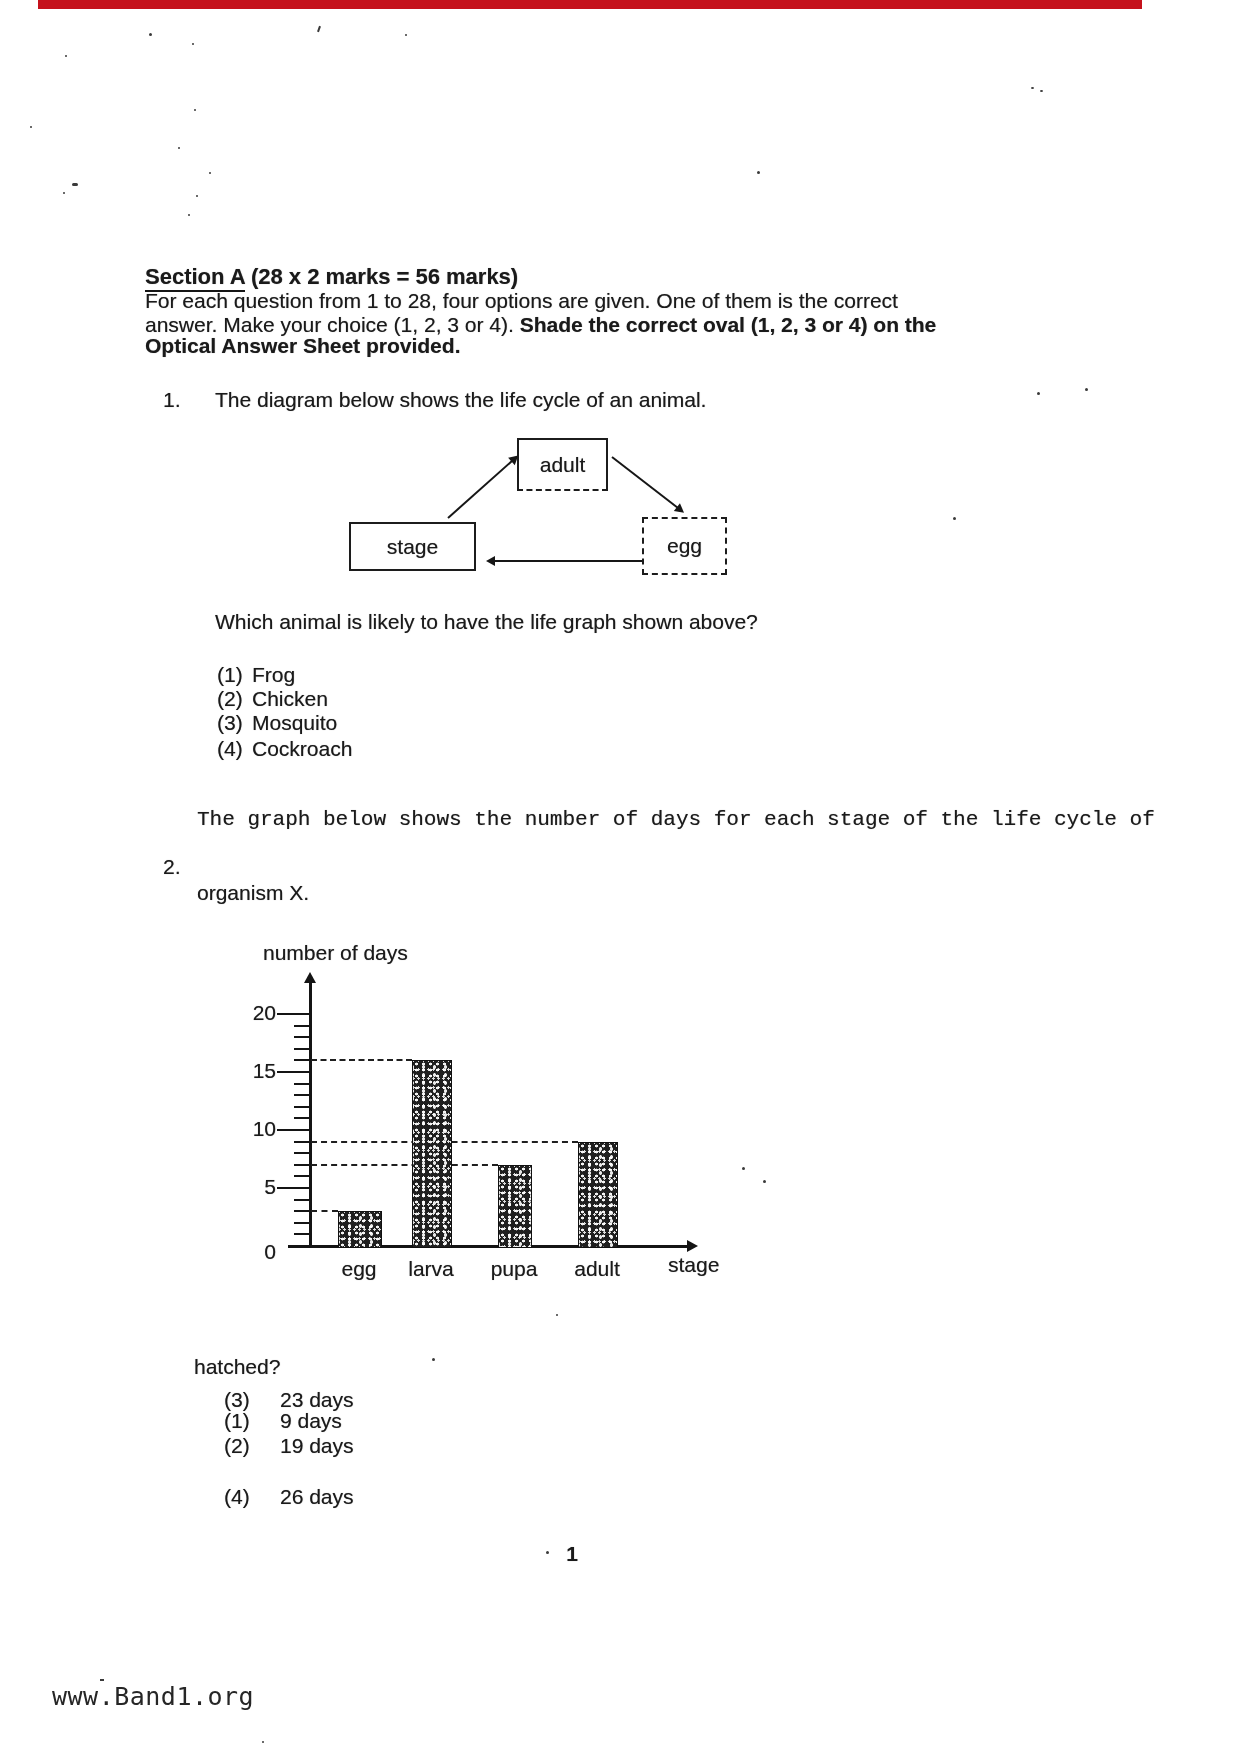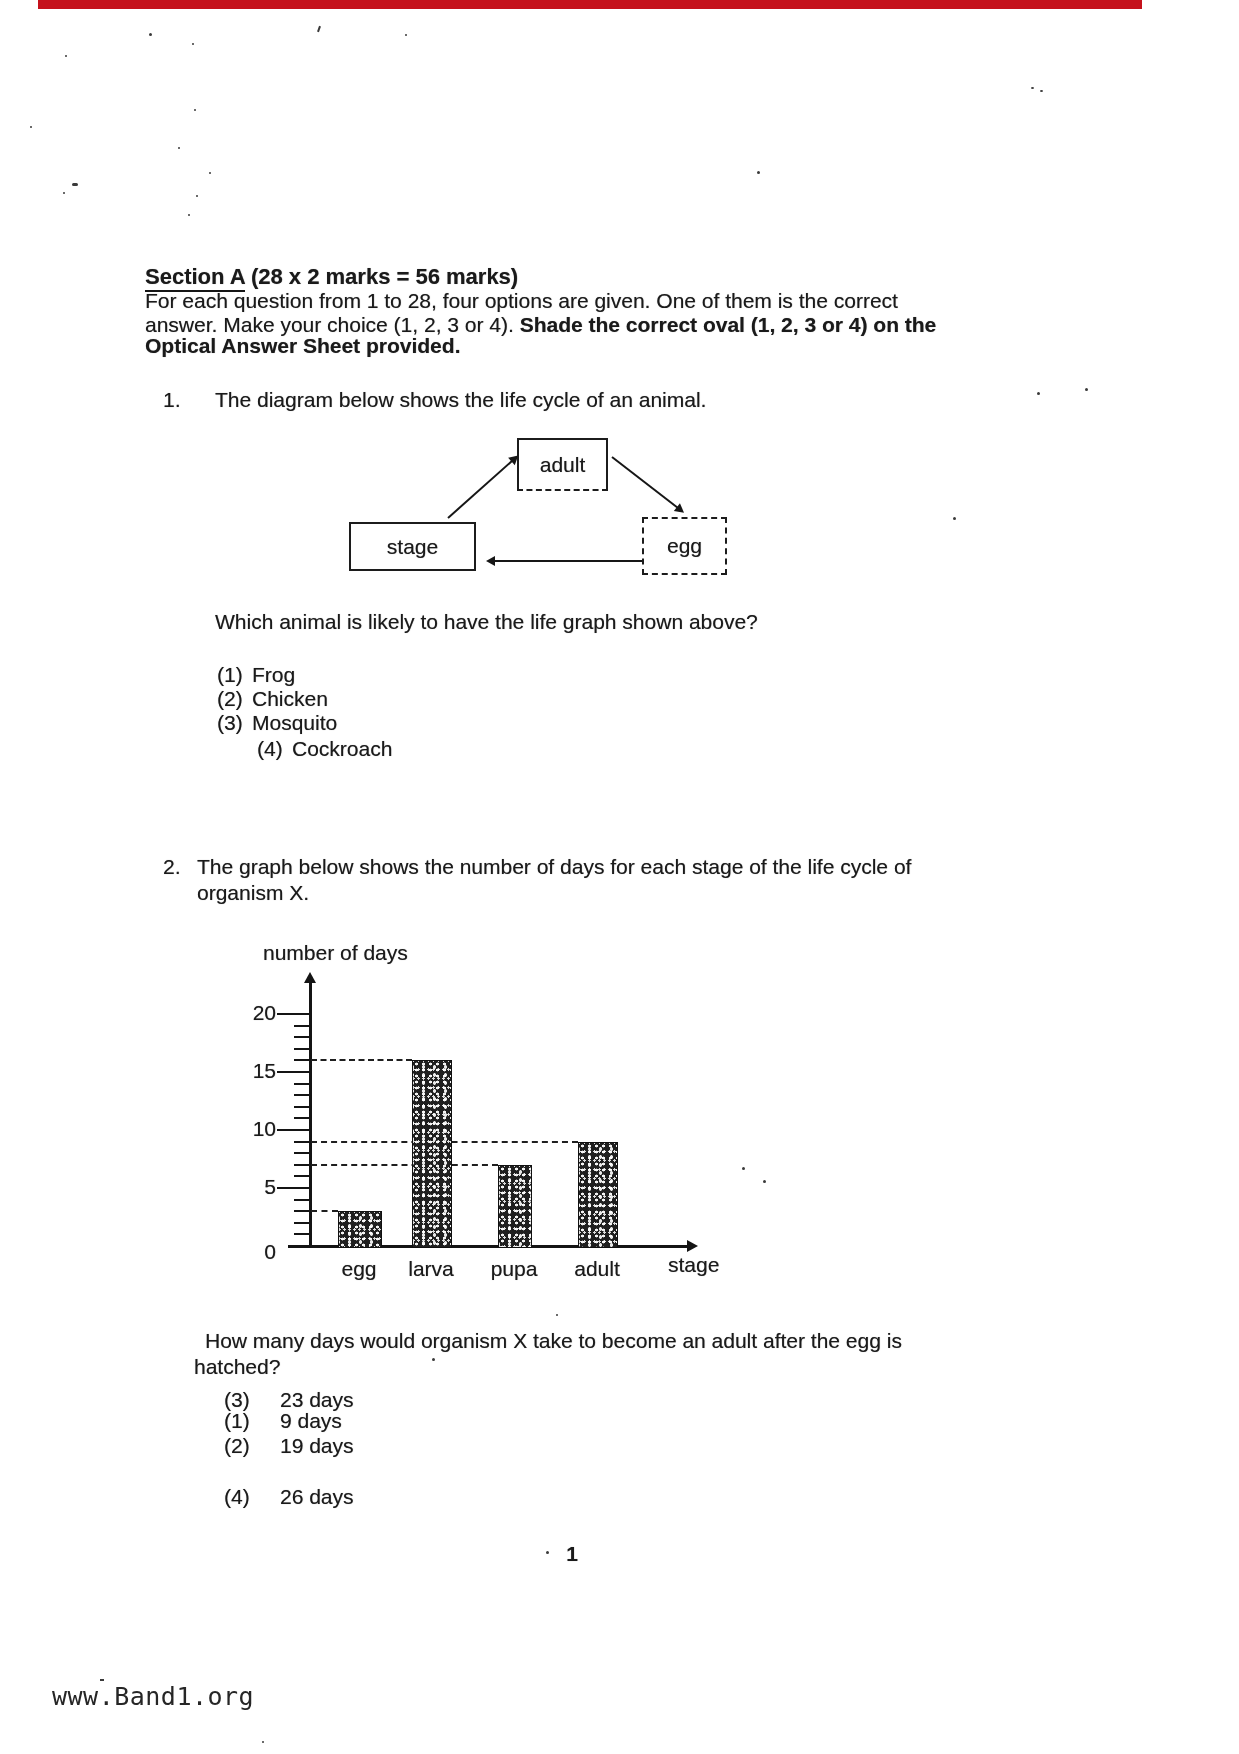--- a/index.html
+++ b/index.html
@@ -86,26 +86,26 @@
 
   <div class="optrow q1opt" style="left:217px;top:663px;">
     <span class="optnum">(1)</span><span>Frog</span>
   </div>
   <div class="optrow q1opt" style="left:217px;top:687px;">
     <span class="optnum">(2)</span><span>Chicken</span>
   </div>
   <div class="optrow q1opt" style="left:217px;top:711px;">
     <span class="optnum">(3)</span><span>Mosquito</span>
   </div>
-  <div class="optrow q1opt" style="left:217px;top:737px;margin-left:40px;">
+  <div class="optrow q1opt" style="left:217px;top:737px;">
     <span class="optnum">(4)</span><span>Cockroach</span>
   </div>
 
   <div class="t" style="left:163px;top:855px;">2.</div>
-  <div class="t" style="left:197px;top:855px;">The graph below shows the number of days for each stage of the life cycle of</div>
+  <div class="t" style="left:197px;top:808px;font-family:Liberation Mono, monospace;">The graph below shows the number of days for each stage of the life cycle of</div>
   <div class="t" style="left:197px;top:881px;">organism X.</div>
 
   <div id="chart">
     <div class="ylabel">number of days</div>
     <div class="yaxis"></div>
     <div class="xaxis"></div>
     <div class="arrow-up"></div>
     <div class="arrow-right"></div>
     <div class="stage-label">stage</div>
   <div class="guide" style="left: 81px; top: 275.2px; width: 27px;"></div>
@@ -140,21 +140,20 @@
       <div class="tick" style="left: 64px; top: 182.4px; width: 16px;"></div>
       <div class="tick" style="left: 64px; top: 170.8px; width: 16px;"></div>
       <div class="tick" style="left: 64px; top: 159.2px; width: 16px;"></div>
       <div class="tick" style="left: 64px; top: 147.6px; width: 16px;"></div>
       <div class="tick" style="left: 64px; top: 124.4px; width: 16px;"></div>
       <div class="tick" style="left: 64px; top: 112.8px; width: 16px;"></div>
       <div class="tick" style="left: 64px; top: 101.2px; width: 16px;"></div>
       <div class="tick" style="left: 64px; top: 89.6px; width: 16px;"></div>
     </div>
 
-  <div class="t" style="left:205px;top:1329px;">How many days would organism X take to become an adult after the egg is</div>
   <div class="t" style="left:194px;top:1355px;">hatched?</div>
 
   <div class="optrow q2opt" style="left:224px;top:1409px;">
     <span class="optnum">(1)</span><span>9 days</span>
   </div>
   <div class="optrow q2opt" style="left:224px;top:1434px;">
     <span class="optnum">(2)</span><span>19 days</span>
   </div>
   <div class="optrow q2opt" style="left:224px;top:1388px;">
     <span class="optnum">(3)</span><span>23 days</span>

